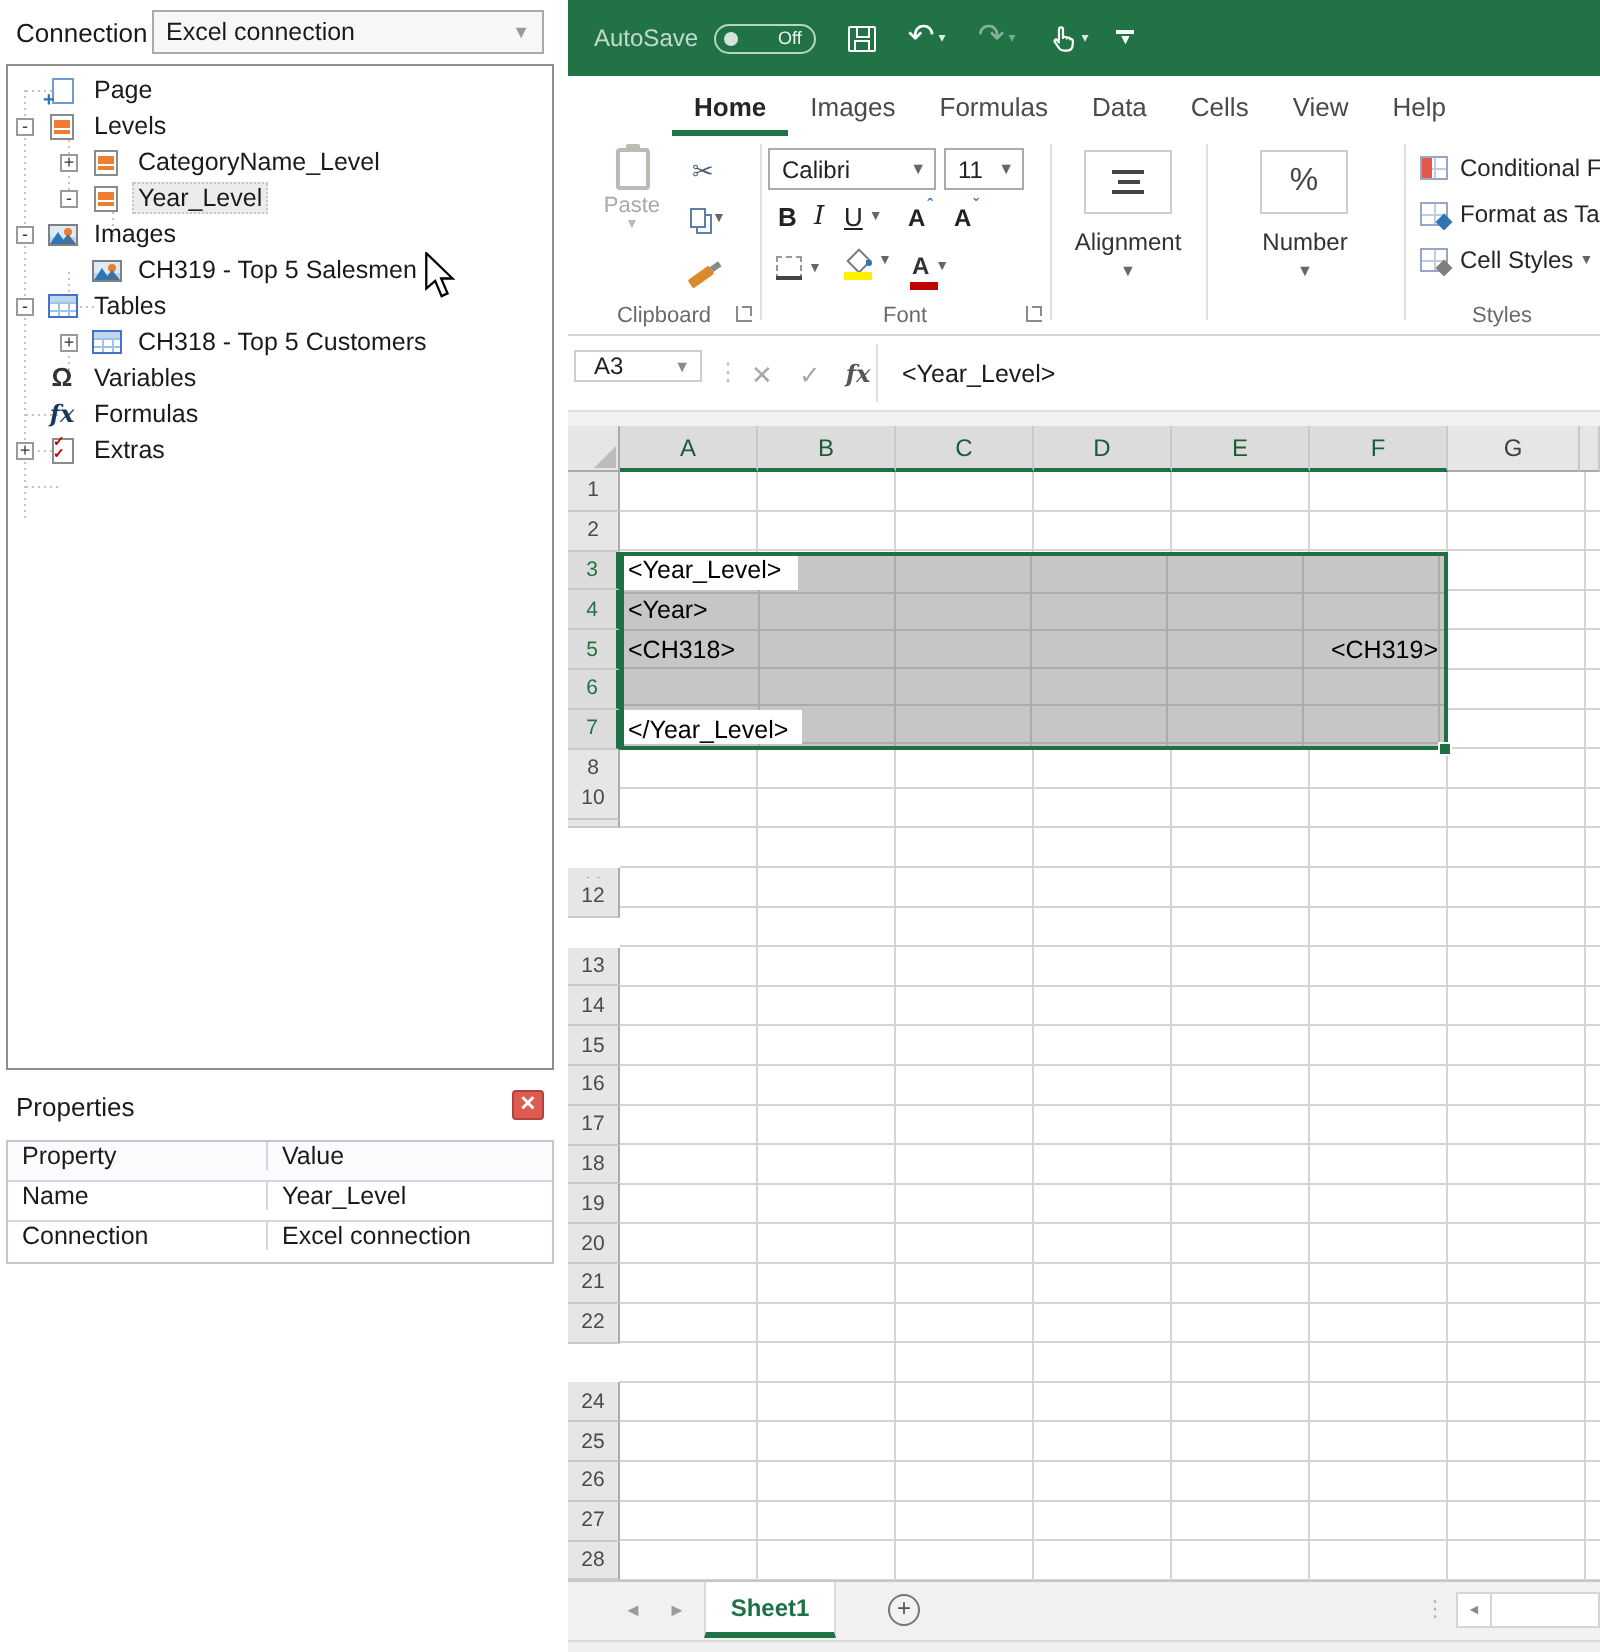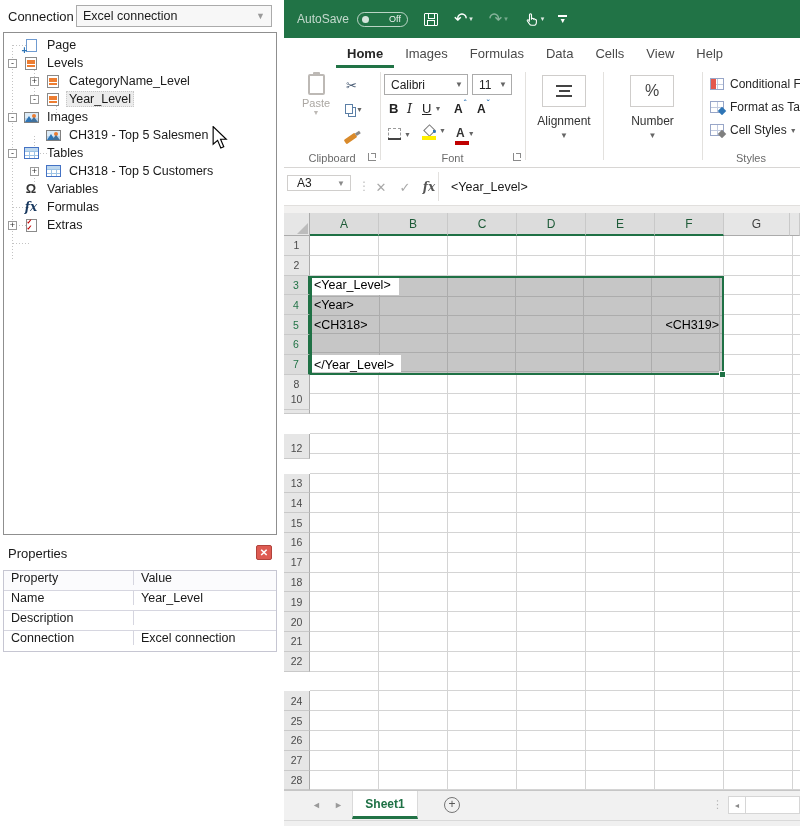--- a/index.html
+++ b/index.html
@@ -321,24 +321,20 @@
     <div class="prow phead">
       <div class="pcell1">Property</div>
       <div class="pcell2">Value</div>
     </div>
     <div id="props-rows">
         <div class="prow">
           <div class="pcell1">Name</div>
           <div class="pcell2">Year_Level</div>
         </div>
         <div class="prow">
-          <div class="pcell1">Description</div>
-          <div class="pcell2"></div>
-        </div>
-        <div class="prow">
           <div class="pcell1">Connection</div>
           <div class="pcell2">Excel connection</div>
         </div>
       </div>
   </div>
 
   <div class="titlebar">
     <span class="autosave">AutoSave</span>
     <span class="pill">
       <span class="dot"></span>

